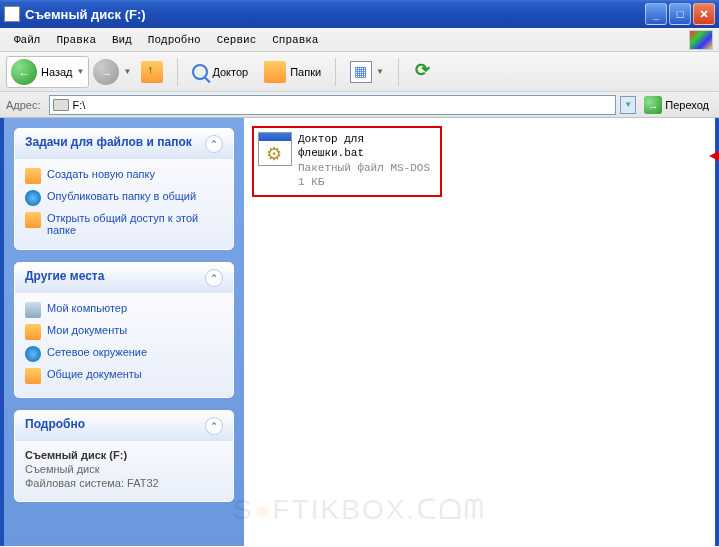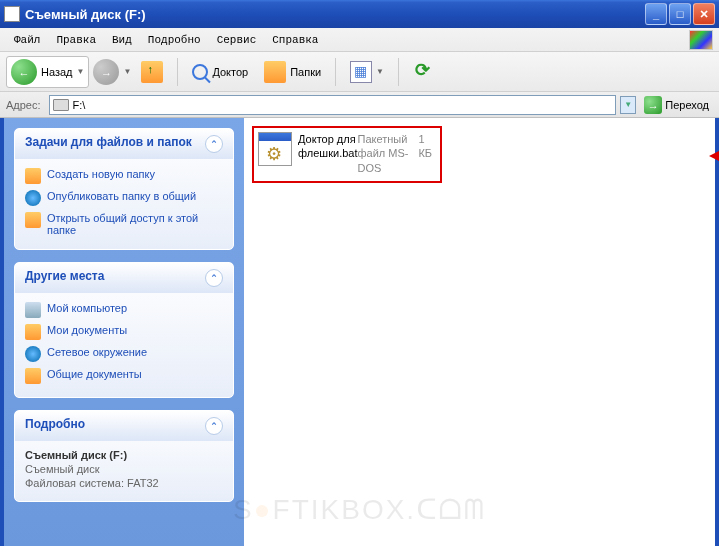--- a/index.html
+++ b/index.html
@@ -68,21 +68,21 @@
 .details-title { font-weight: bold; margin-bottom: 2px; }
 .details-line { color: #666; margin-top: 2px; }
 
 
 .filearea { flex: 1; background: #fff; padding: 8px; position: relative; }
 .file-item { display: flex; gap: 6px; padding: 4px; width: 180px; }
 .file-item.selected { border: 2px solid #d00; padding: 4px 8px 6px 4px; width: 190px; }
 .file-icon { width: 34px; height: 34px; background: #fff; border: 1px solid #999; position: relative; flex-shrink: 0; }
 .file-icon::before { content: ''; position: absolute; top: 0; left: 0; right: 0; height: 8px; background: linear-gradient(to bottom, #3b77dd, #2a5cc7); }
 .file-icon::after { content: '⚙'; position: absolute; top: 10px; left: 7px; font-size: 18px; color: #b89030; }
-.file-info { display: flex; line-height: 1.3; }
+.file-info { display: flex; flex-direction: column; line-height: 1.3; font-family: Liberation Mono, monospace; }
 .file-name { color: #000; }
 .file-meta { color: #888; }
 .red-arrow { position: absolute; left: 465px; top: 28px; }
 .red-arrow svg { display: block; }
 
 
 .watermark { position: absolute; bottom: 20px; left: 50%; transform: translateX(-50%); font-size: 28px; color: #000; opacity: 0.08; font-weight: 300; letter-spacing: 2px; pointer-events: none; z-index: 100;}
 .watermark .dot { color: #f80; opacity: 1; }
 </style>
 </head>

